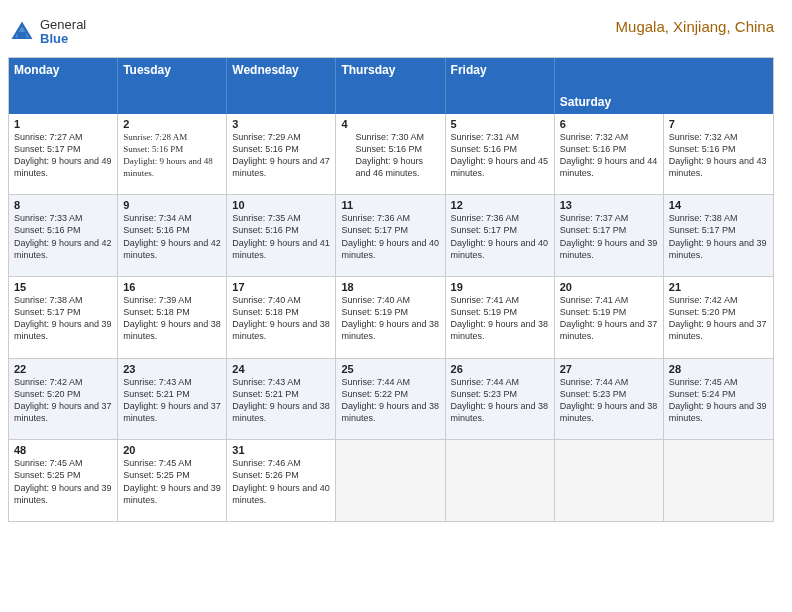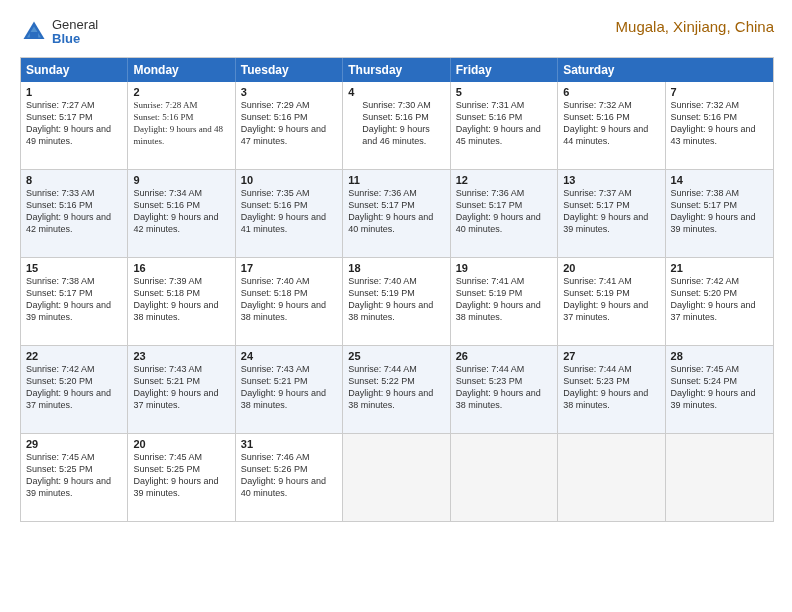--- a/index.html
+++ b/index.html
@@ -6,21 +6,21 @@
     body {
       font-family: Arial, sans-serif;
       background: #fff;
       width: 792px;
       height: 612px;
       overflow: hidden;
     }
     .page {
       width: 792px;
       height: 532px;
-      padding: 18px 18px 10px 20px;
+      padding: 18px 18px 10px 8px;
       display: flex;
       flex-direction: column;
     }
     .header {
       display: flex;
       justify-content: space-between;
       align-items: flex-start;
       margin-bottom: 10px;
     }
     .logo {
@@ -71,21 +71,21 @@
       background: #2a6dc0;
     }
     .cal-header-cell {
       color: #fff;
       font-size: 12px;
       font-weight: bold;
       padding: 5px 5px;
       text-align: left;
       border-right: 1px solid rgba(255,255,255,0.2);
     }
-    .cal-header-cell:last-child { border-right: none; }
+    .cal-header-cell:last-child { border-right: none; margin-top: 32px; }
     .cal-body {
       flex: 1;
       display: flex;
       flex-direction: column;
     }
     .cal-row {
       display: grid;
       grid-template-columns: repeat(7, 1fr);
       flex: 1;
       border-top: 1px solid #ccc;
@@ -133,23 +133,23 @@
         <span class="logo-blue">Blue</span>
       </div>
     </div>
     <div class="title-area">
       <div class="location">Mugala, Xinjiang, China</div>
     </div>
   </div>
 
   <div class="calendar">
     <div class="cal-header">
-    <div class="cal-header-cell">Sunday</div>
         <div class="cal-header-cell">Monday</div>
         <div class="cal-header-cell">Tuesday</div>
+        <div class="cal-header-cell">Wednesday</div>
         <div class="cal-header-cell">Thursday</div>
         <div class="cal-header-cell">Friday</div>
         <div class="cal-header-cell">Saturday</div>
       </div>
     <div class="cal-body">
     <div class="cal-row">
           <div class="cal-cell">
             <span class="day-num">1</span>
             <div class="day-info" style="white-space: pre-line;">Sunrise: 7:27 AM
 Sunset: 5:17 PM
@@ -319,21 +319,21 @@
           </div>
           <div class="cal-cell">
             <span class="day-num">28</span>
             <div class="day-info" style="white-space: pre-line;">Sunrise: 7:45 AM
 Sunset: 5:24 PM
 Daylight: 9 hours and 39 minutes.</div>
           </div>
         </div>
         <div class="cal-row">
           <div class="cal-cell">
-            <span class="day-num">29</span>
+            <span class="day-num">48</span>
             <div class="day-info" style="white-space: pre-line;">Sunrise: 7:45 AM
 Sunset: 5:25 PM
 Daylight: 9 hours and 39 minutes.</div>
           </div>
           <div class="cal-cell">
             <span class="day-num">20</span>
             <div class="day-info" style="white-space: pre-line;">Sunrise: 7:45 AM
 Sunset: 5:25 PM
 Daylight: 9 hours and 39 minutes.</div>
           </div>

